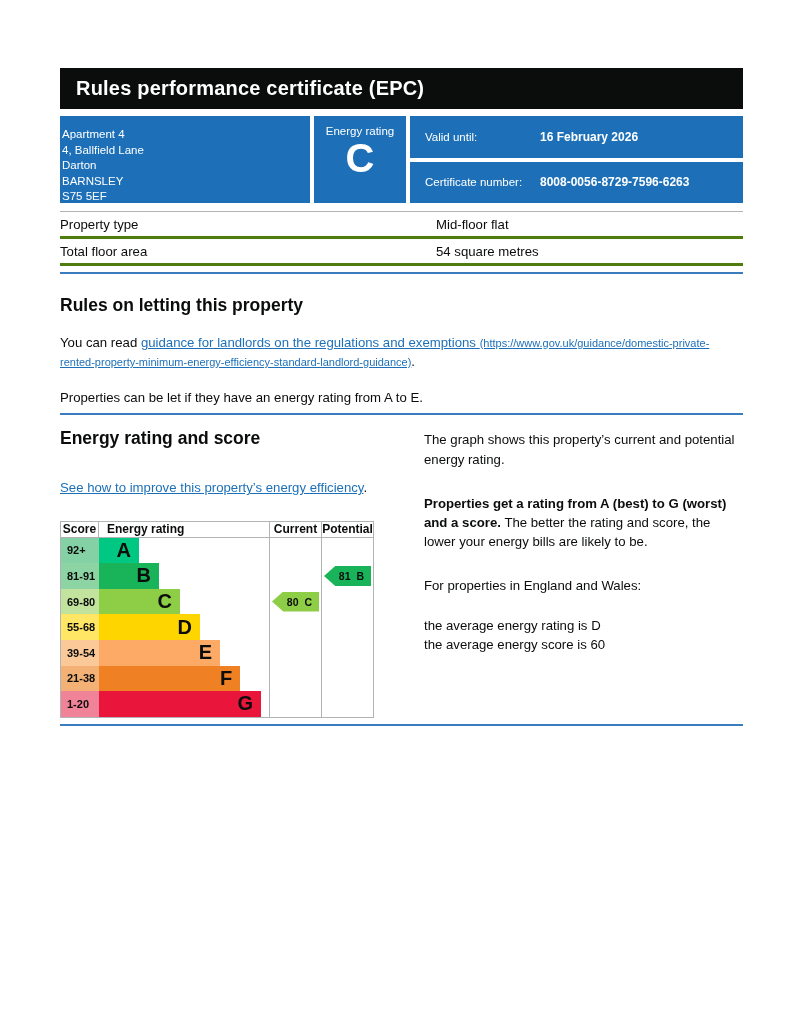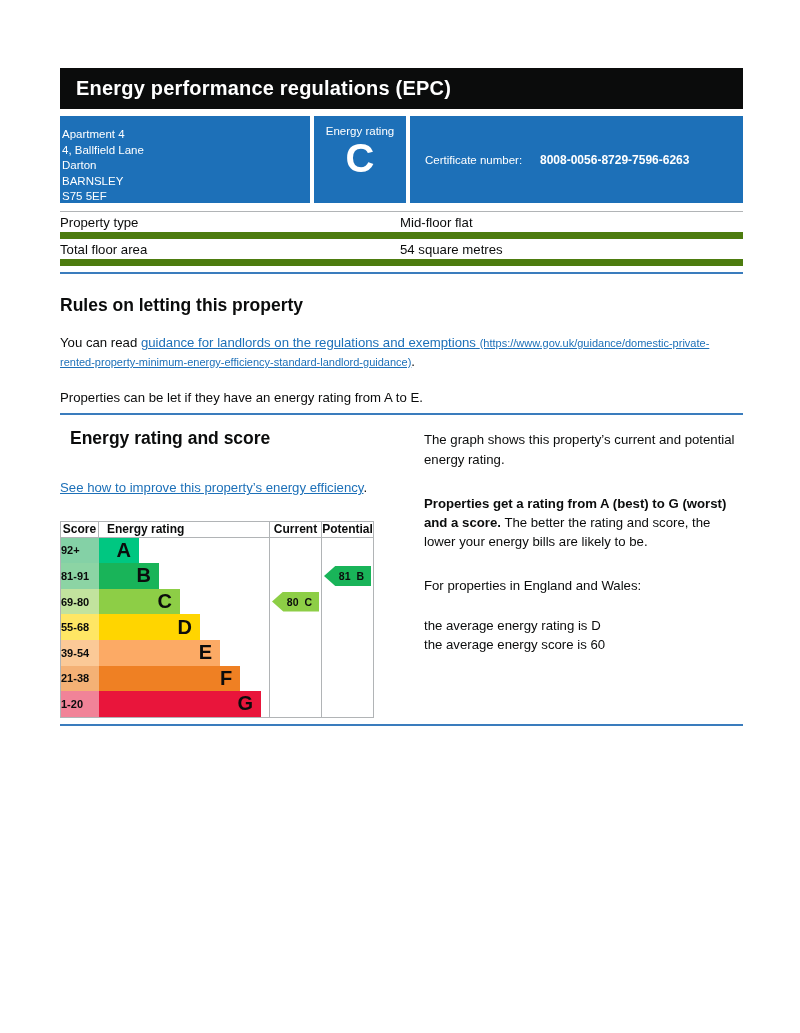--- a/index.html
+++ b/index.html
@@ -21,21 +21,21 @@
   .summary-rating { width:92px; display:flex; flex-direction:column; align-items:center; padding-top:9px; }
   .rating-label { font-size:11.5px; }
   .rating-letter { font-size:40px; font-weight:bold; line-height:1.05; }
   .summary-right { flex:1; display:flex; flex-direction:column; gap:4px; }
   .summary-field { flex:1; display:flex; align-items:center; padding-left:15px; font-size:11.5px; }
   .field-label { width:115px; }
   .field-value { font-weight:bold; font-size:12px; }
 
   
   .details { margin-top:8px; border-top:1px solid #b1b4b6; }
-  .detail-row { display:flex; height:27px; align-items:center; border-bottom:7px solid #4d7c0f; font-size:13.2px; }
+  .detail-row { display:flex; height:27px; align-items:center; border-bottom:3px solid #4d7c0f; font-size:13.2px;gap:36px; }
   .detail-label { width:340px; }
 
   hr.blue-rule { border:none; border-top:2px solid #3a7cbd; margin-top:6px; }
 
   
   .section-heading { font-size:17.5px; font-weight:bold; margin-top:21px; }
   .body-text { font-size:13.2px; line-height:1.45; margin-top:17px; }
   .doc-link { color:#1d70b8; text-decoration:underline; cursor:pointer; }
   .link-url { font-size:11px; }
   .rule-after-links { margin-top:33px; }
@@ -49,56 +49,60 @@
   .avg-lines { margin-top:21px; }
 
   
   .epc-chart { width:314px; border:1px solid #b1b4b6; margin-top:23px; background:#fff; }
   .epc-header { display:flex; height:16px; align-items:center; font-size:12px; font-weight:bold; border-bottom:1px solid #b1b4b6; }
   .h-score { width:38px; text-align:center; border-right:1px solid #b1b4b6; height:100%; line-height:15px; }
   .h-rating { width:170px; padding-left:8px; }
   .h-current { width:52px; text-align:center; border-left:1px solid #b1b4b6; height:100%; line-height:15px; }
   .h-potential { width:52px; text-align:center; border-left:1px solid #b1b4b6; height:100%; line-height:15px; }
   .epc-row { display:flex; height:25.6px; }
-  .epc-score-cell { width:38px; display:flex; align-items:center; font-size:11px; font-weight:bold; }
+  .epc-score-cell { width:38px; display:flex; align-items:center; padding-left:6px; font-size:11px; font-weight:bold; }
   .epc-band-cell { width:170px; }
   .epc-band-bar { height:100%; display:flex; align-items:center; justify-content:flex-end; padding-right:8px; }
   .epc-band-letter { font-size:20px; font-weight:bold; color:#0b0c0c; }
   .epc-pointer-cell { width:52px; border-left:1px solid #b1b4b6; display:flex; align-items:center; justify-content:center; }
   .epc-arrow {
     width:47px; height:20px; display:flex; align-items:center; justify-content:center;
     gap:6px; padding-left:8px; font-size:10.5px; font-weight:bold; color:#0b0c0c;
     clip-path:polygon(0 50%, 24% 0, 100% 0, 100% 100%, 24% 100%);
   }
   .rule-after-chart { margin-top:16px; }
 </style>
 </head>
 <body>
 
 <div class="page">
   <div class="content">
 
     <header class="title-bar">
-      <h1>Energy performance regulations (EPC)</h1>
+      <h1>Rules performance certificate (EPC)</h1>
     </header>
 
     <section class="summary">
       <div class="blue-box summary-address">
         <div>Apartment 4</div>
         <div>4, Ballfield Lane</div>
         <div>Darton</div>
         <div>BARNSLEY</div>
         <div>S75 5EF</div>
       </div>
       <div class="blue-box summary-rating">
         <div class="rating-label">Energy rating</div>
         <div class="rating-letter">C</div>
       </div>
       <div class="summary-right">
         <div class="blue-box summary-field">
+          <span class="field-label">Valid until:</span>
+          <span class="field-value">16 February 2026</span>
+        </div>
+        <div class="blue-box summary-field">
           <span class="field-label">Certificate number:</span>
           <span class="field-value">8008-0056-8729-7596-6263</span>
         </div>
       </div>
     </section>
 
     <section class="details">
       <div class="detail-row">
         <div class="detail-label">Property type</div>
         <div class="detail-value">Mid-floor flat</div>
@@ -114,21 +118,21 @@
     <section>
       <h2 class="section-heading">Rules on letting this property</h2>
       <p class="body-text"><span>You can read </span><a class="doc-link"><span>guidance for landlords on the regulations and exemptions</span> <span class="link-url">(https://www.gov.uk/guidance/domestic-private-rented-property-minimum-energy-efficiency-standard-landlord-guidance)</span></a><span>.</span></p>
       <p class="body-text">Properties can be let if they have an energy rating from A to E.</p>
     </section>
 
     <hr class="blue-rule rule-after-links">
 
     <section class="columns">
       <div class="col-left">
-        <h2 class="section-heading" style="margin-top:0;margin-left:10px;">Energy rating and score</h2>
+        <h2 class="section-heading" style="margin-top:0;">Energy rating and score</h2>
         <p class="body-text improve-link"><a class="doc-link"><span>See how to improve this property’s energy efficiency</span></a><span>.</span></p>
 
         <div class="epc-chart">
           <div class="epc-header">
             <span class="h-score">Score</span>
             <span class="h-rating">Energy rating</span>
             <span class="h-current">Current</span>
             <span class="h-potential">Potential</span>
           </div>
           <div>

